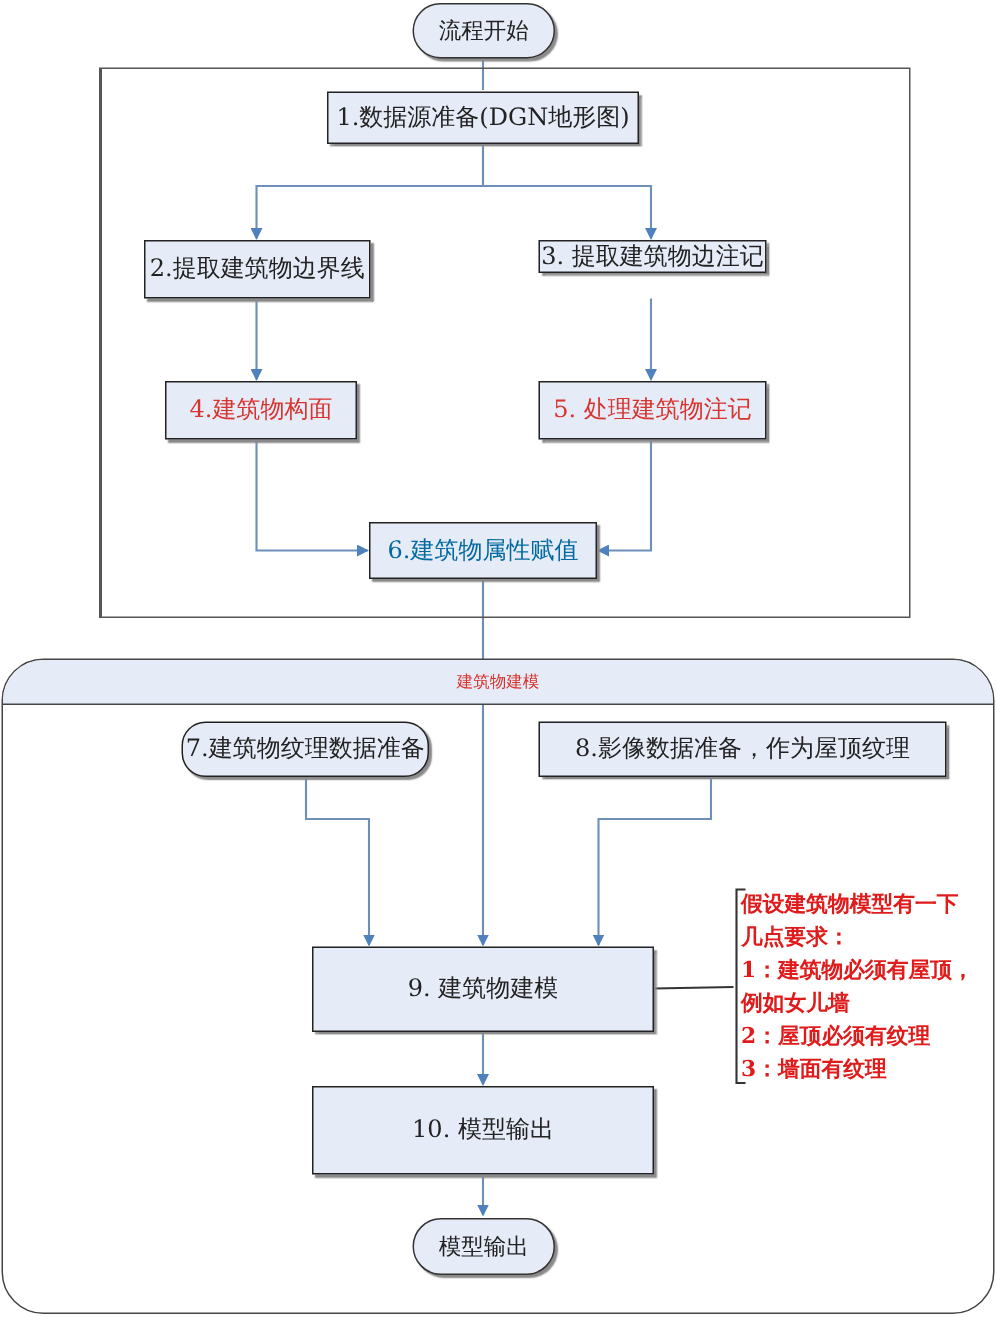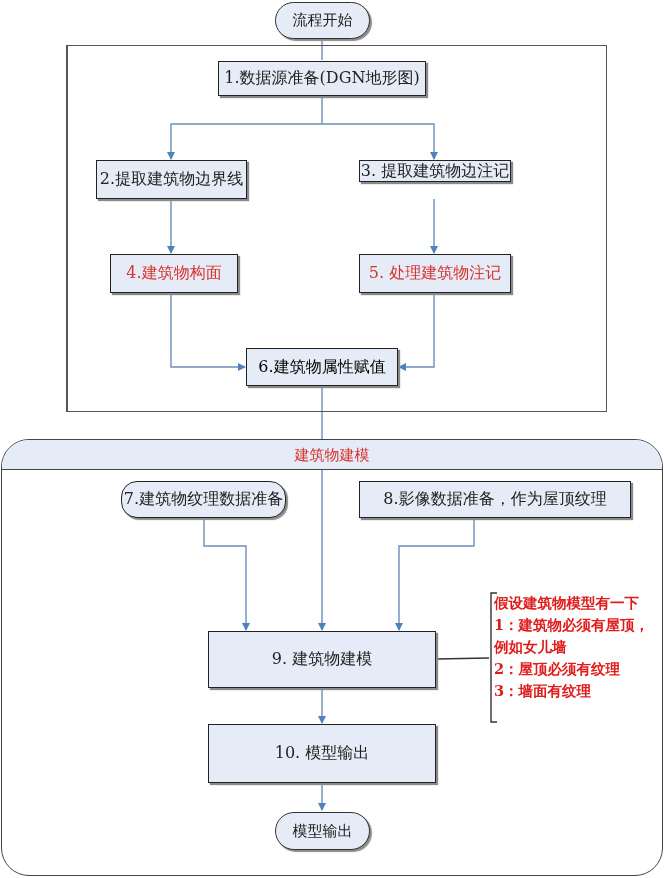--- a/index.html
+++ b/index.html
@@ -2,27 +2,27 @@
 <html><head>
 <meta charset="utf-8">
 <style>
   html, body { margin: 0; padding: 0; background: #ffffff; }
   body { width: 664px; height: 878px; position: relative; overflow: hidden;
          font-family: "DejaVu Serif", "Liberation Serif", serif; }
   .abs { position: absolute; box-sizing: border-box; }
   .frame-top { left: 66px; top: 45px; width: 541px; height: 367px; border: 1.5px solid #555; border-left-width: 2px; }
   .swimlane { left: 1px; top: 439px; width: 662px; height: 437px; border: 1.5px solid #444; border-radius: 28px; overflow: hidden; }
   .swimlane-header { left: 0; top: 0; width: 100%; height: 30px; background: #e6ecf7; border-bottom: 1.5px solid #444;
-                     color: #d8332e; font-size: 15px; line-height: 30px; text-align: center; }
+                     color: #d8332e; font-size: 11px; line-height: 30px; text-align: center; }
   .terminal { background: #e6ecf7; border: 1.5px solid #333; border-radius: 20px; box-shadow: 2px 2px 1px #8a8a8a;
               display: flex; align-items: center; justify-content: center; font-size: 15px; color: #222; }
   .box { background: #e6ecf7; border: 1.5px solid #222; box-shadow: 2px 2px 1px #8a8a8a;
          display: flex; align-items: center; justify-content: center; font-size: 16px; color: #222; white-space: nowrap; }
   .red { color: #d8332e; }
-  .blue { color: #000000; }
+  .blue { color: #0369a1; }
   .note { left: 489px; top: 592px; width: 172px; height: 131px; font-size: 14.5px; line-height: 21px;
           color: #e01b1b; font-weight: bold; padding-left: 5px; }
   .note .l { white-space: nowrap; font-weight: normal; }
   .note .l b { font-weight: bold; margin-top: 16px; }
   svg.connectors { position: absolute; left: 0; top: 0; width: 664px; height: 878px; pointer-events: none; }
 </style>
 </head>
 <body>
 
 <svg class="connectors" viewBox="0 0 664 878">
@@ -64,17 +64,18 @@
 <div class="abs box red" style="left:110px;top:254px;width:128px;height:39px;text-align:right;">4.建筑物构面</div>
 <div class="abs box red" style="left:359px;top:254px;width:152px;height:39px;">5. 处理建筑物注记</div>
 <div class="abs box blue" style="left:246px;top:348px;width:152px;height:38px;">6.建筑物属性赋值</div>
 <div class="abs box" style="left:121px;top:481px;width:165px;height:37px;border-radius:16px;">7.建筑物纹理数据准备</div>
 <div class="abs box" style="left:359px;top:481px;width:272px;height:37px;">8.影像数据准备，作为屋顶纹理</div>
 <div class="abs box" style="left:208px;top:631px;width:228px;height:57px;">9. 建筑物建模</div>
 <div class="abs box" style="left:208px;top:724px;width:228px;height:59px;">10. 模型输出</div>
 
 <div class="abs note">
   <div class="l"><b></b><b>假设建筑物模型有一下</b></div>
+  <div class="l"><b></b><b>几点要求：</b></div>
   <div class="l"><b>1：</b><b>建筑物必须有屋顶，</b></div>
   <div class="l"><b></b><b>例如女儿墙</b></div>
   <div class="l"><b>2：</b><b>屋顶必须有纹理</b></div>
   <div class="l"><b>3：</b><b>墙面有纹理</b></div>
 </div>
 
 </body></html>

